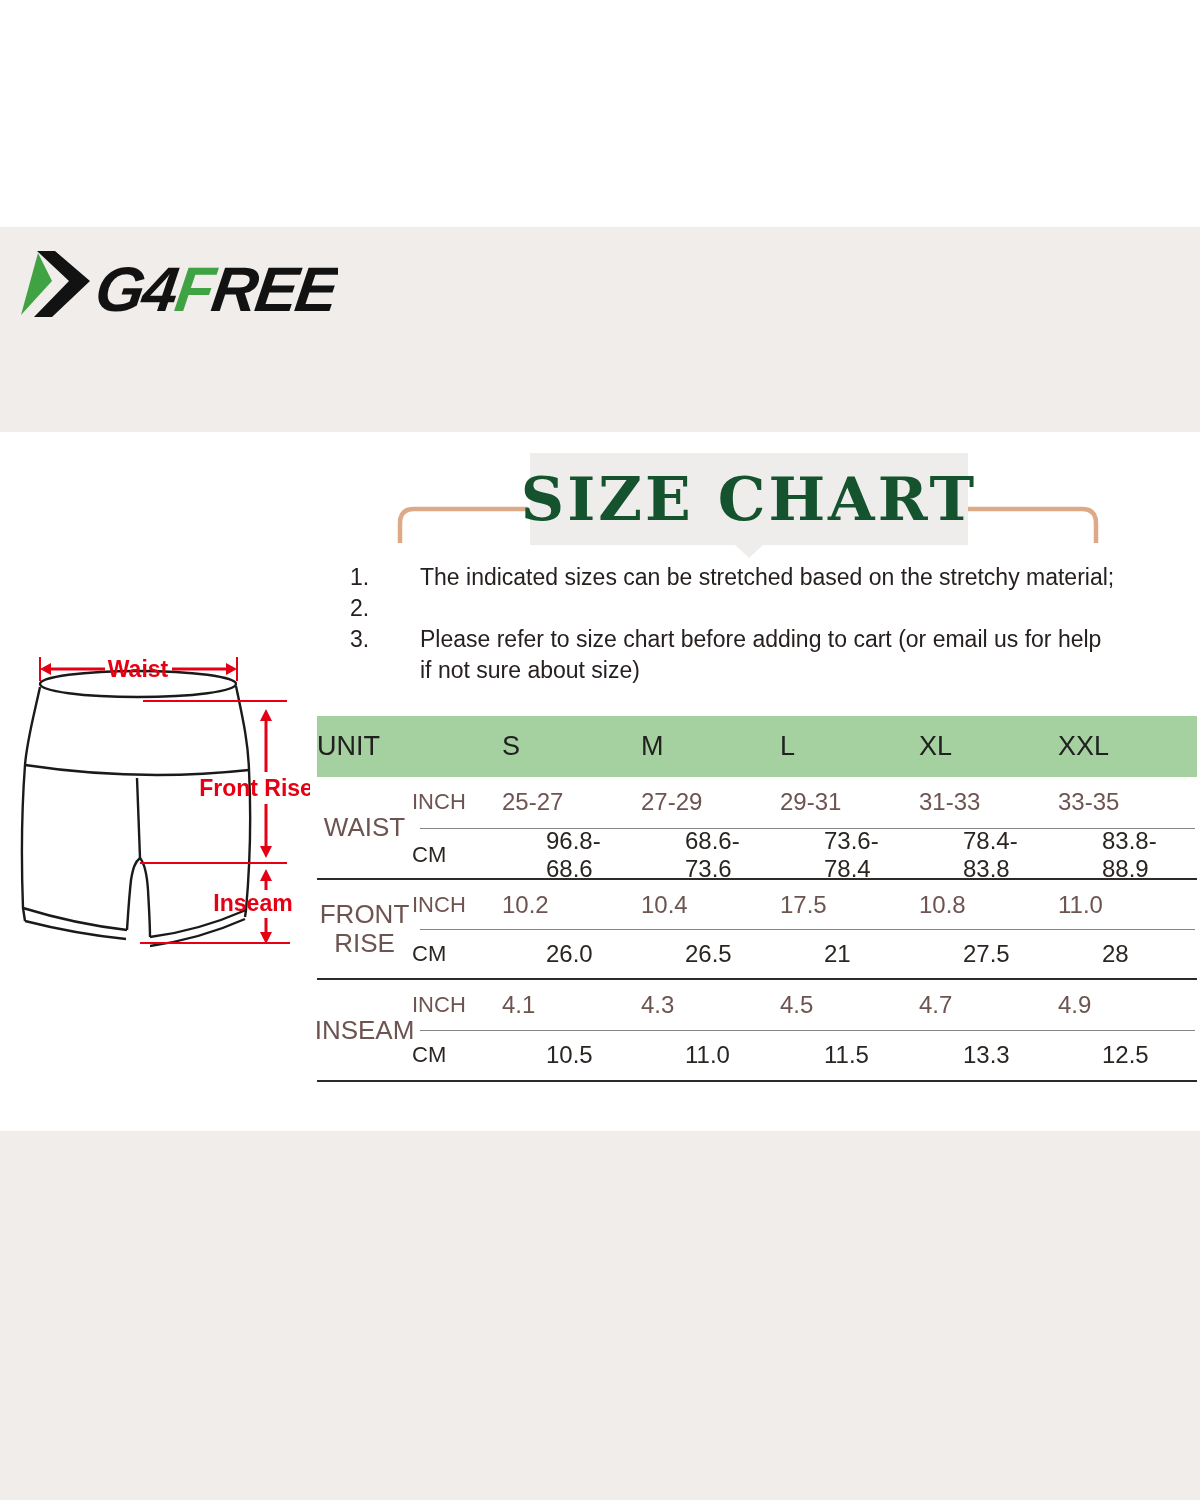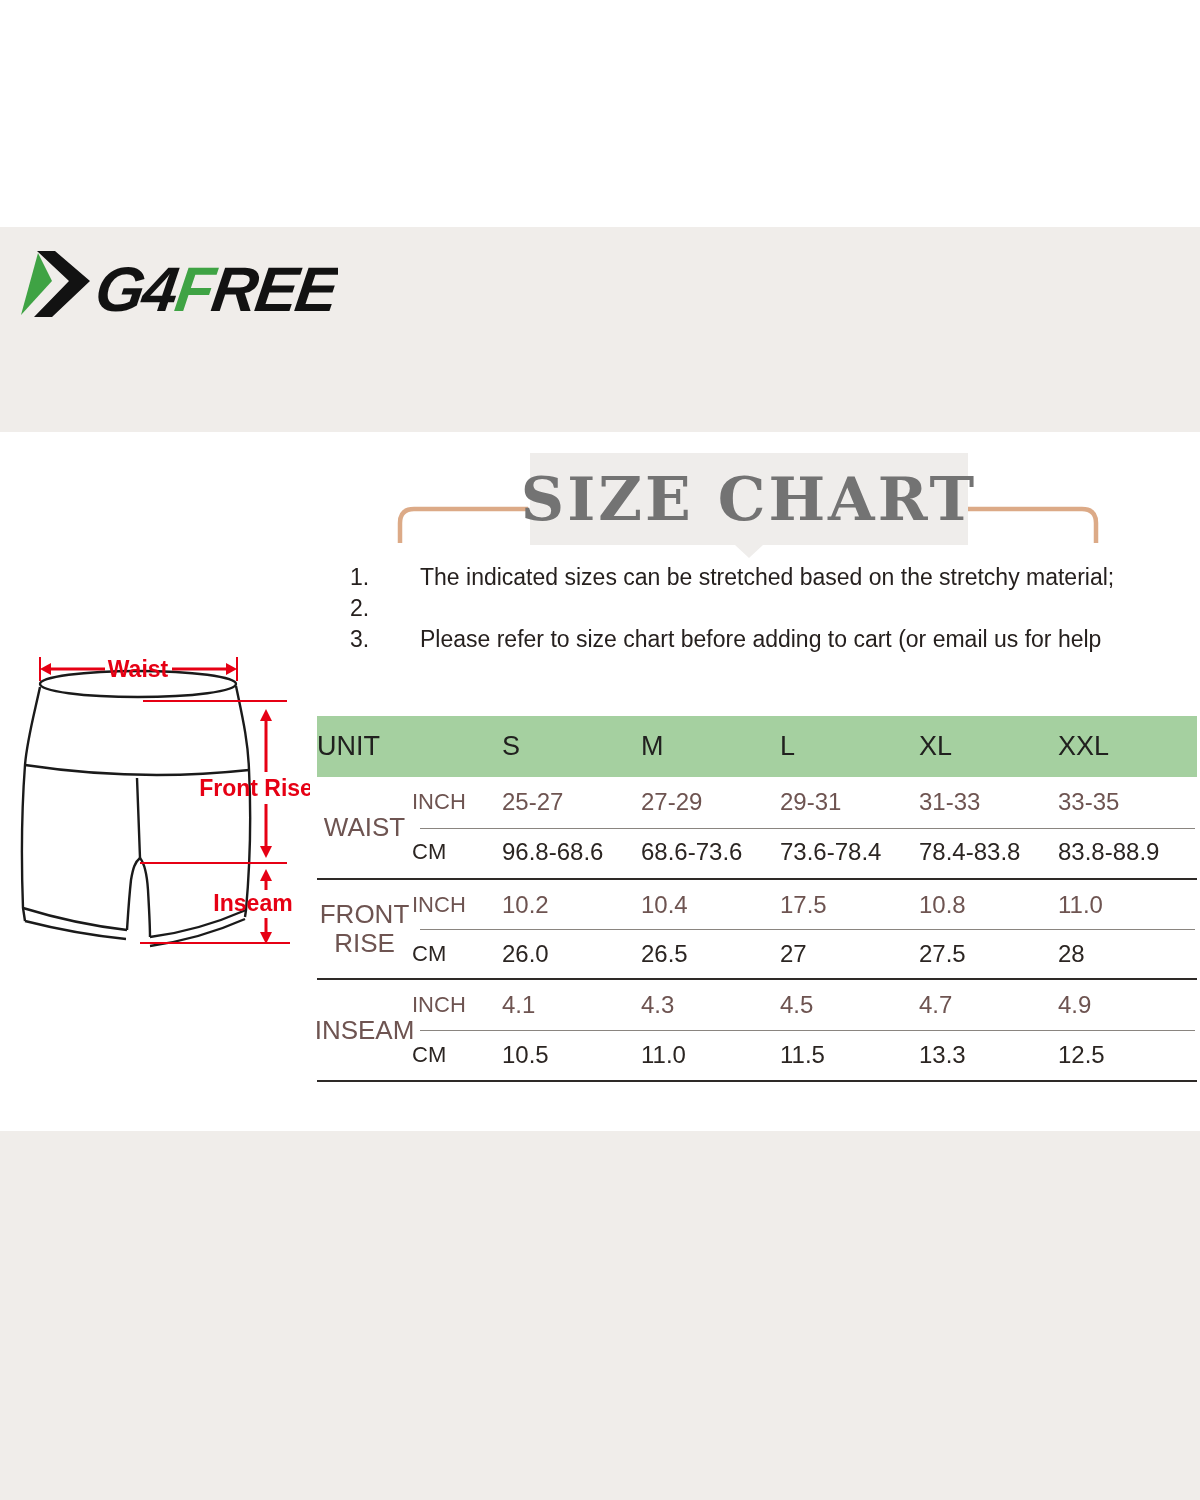--- a/index.html
+++ b/index.html
@@ -9,21 +9,21 @@
   .band-top{top:227px;height:205px;}
   .band-bottom{top:1131px;height:369px;}
   .logo{position:absolute;left:18px;top:20px;width:320px;height:78px;}
   .logo text{font-family:"Liberation Sans",sans-serif;font-weight:bold;font-style:italic;
              font-size:63px;letter-spacing:-2px;}
   
   .brackets{position:absolute;left:395px;top:503px;width:706px;height:48px;}
   .title-box{position:absolute;left:530px;top:453px;width:438px;height:92px;
              background:var(--title-box,#efedeb);display:flex;align-items:center;justify-content:center;}
   .title-box h1{margin:16px;font-family:"DejaVu Serif","Liberation Serif",serif;font-weight:bold;
-                font-size:60px;letter-spacing:3px;color:#737373;white-space:nowrap;}
+                font-size:60px;letter-spacing:3px;color:#14532d;white-space:nowrap;}
   .title-pointer{position:absolute;left:735px;top:545px;width:0;height:0;
                  border-left:14px solid transparent;border-right:14px solid transparent;
                  border-top:13px solid var(--title-box,#efedeb);}
   
   .notes{position:absolute;left:350px;top:562px;color:var(--dark-text,#26201e);
          font-size:23px;line-height:31px;}
   .note{display:flex;}
   .note .num{width:30px;flex:0 0 30px;}
   .note .txt{white-space:nowrap;margin-left:40px;}
   
@@ -34,21 +34,21 @@
   .thead{display:grid;grid-template-columns:185px repeat(5,1fr);height:61px;
          background:var(--header-green,#a5d0a0);align-items:center;
          font-size:27px;color:#21211f;}
   .tgroup{position:relative;padding-left:95px;border-bottom:2px solid var(--line-dark,#2e2a28);}
   .tlabel{position:absolute;left:0;top:0;width:95px;height:100%;display:flex;align-items:center;
           justify-content:center;text-align:center;color:var(--brown-text,#6e5451);
           font-size:26px;line-height:1.1;}
   .trow{display:grid;grid-template-columns:90px repeat(5,1fr);height:50px;align-items:center;
         }
   .trow.inch{color:var(--brown-text,#6e5451);font-size:24px;}
-  .trow.cm{color:#2b2522;font-size:24px;}
+  .trow.cm{color:#2b2522;font-size:24px;gap:44px;}
   .tunit{font-size:22px;}
   .tdivider{position:absolute;left:103px;right:2px;top:50%;height:1px;background:var(--line-grey,#8a8580);}
 </style>
 </head>
 <body>
 
 <div class="canvas">
 
   <div class="band band-top">
     <svg class="logo" viewBox="0 0 320 78">
@@ -74,20 +74,24 @@
     <div class="note">
       <span class="num">1.</span>
       <span class="txt">The indicated sizes can be stretched based on the stretchy material;</span>
     </div>
     <div class="note">
       <span class="num">2.</span>
     </div>
     <div class="note">
       <span class="num">3.</span>
       <span class="txt">Please refer to size chart before adding to cart (or email us for help</span>
+    </div>
+    <div class="note">
+      <span class="num"></span>
+      <span class="txt">if not sure about size)</span>
     </div>
   </div>
 
   <svg class="diagram" viewBox="0 0 310 320">
 
     <g fill="none" stroke="#1a1a1a" stroke-width="2.4">
       <ellipse cx="138" cy="44" rx="98" ry="13"></ellipse>
       <path d="M 40 47 C 34 75 27 100 25 125 C 22 165 21 215 23 268 L 25 281"></path>
       <path d="M 236 46 C 242 75 248 100 249 130 C 251 170 250 225 246 270 L 245 277"></path>
       <path d="M 25 125 Q 138 142 249 130"></path>
@@ -165,21 +169,21 @@
         <div>10.2</div>
         <div>10.4</div>
         <div>17.5</div>
         <div>10.8</div>
         <div>11.0</div>
       </div>
       <div class="trow cm" style="height:49px">
         <div class="tunit">CM</div>
         <div>26.0</div>
         <div>26.5</div>
-        <div>27</div>
+        <div>21</div>
         <div>27.5</div>
         <div>28</div>
       </div>
     </div>
 
     <div class="tgroup" style="height:100px">
       <div class="tlabel">INSEAM</div>
       <div class="tdivider"></div>
       <div class="trow inch">
         <div class="tunit">INCH</div>

